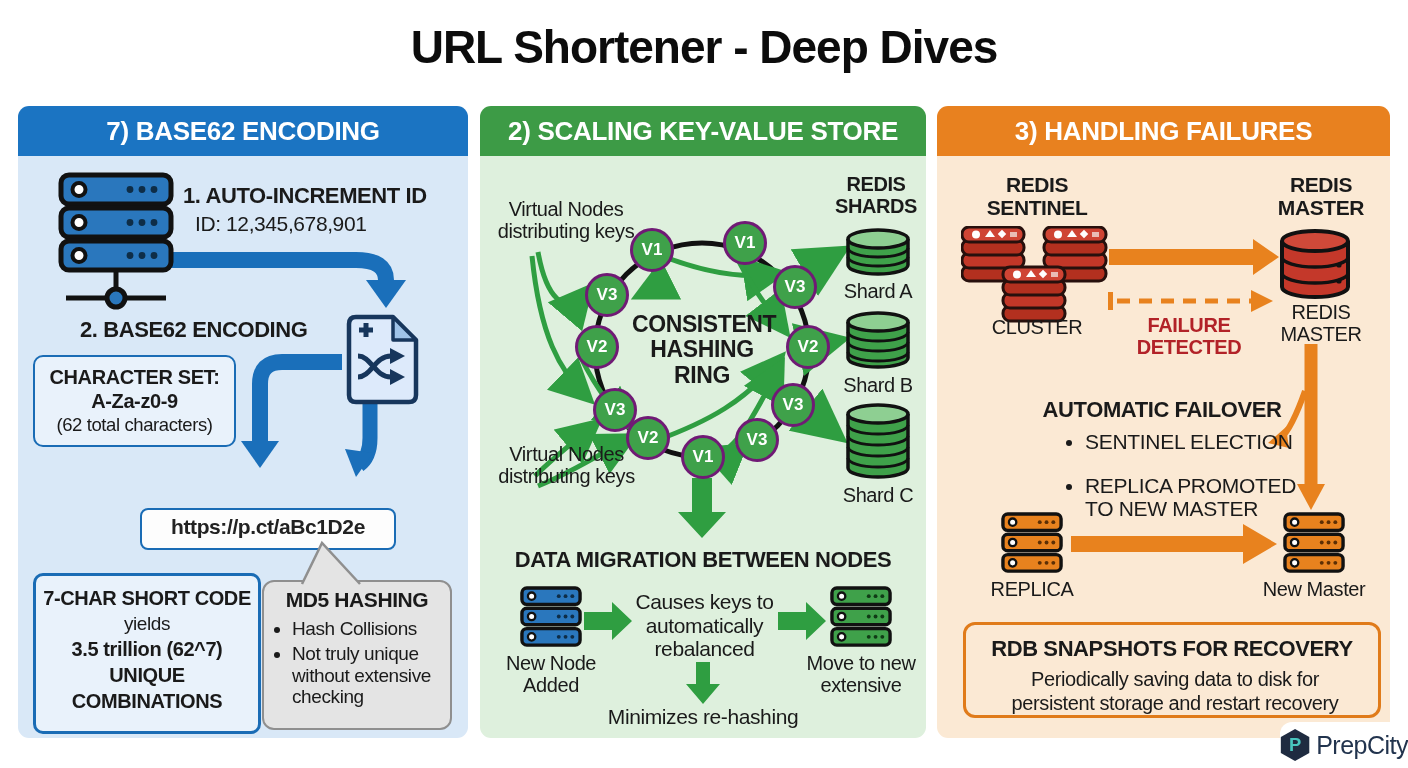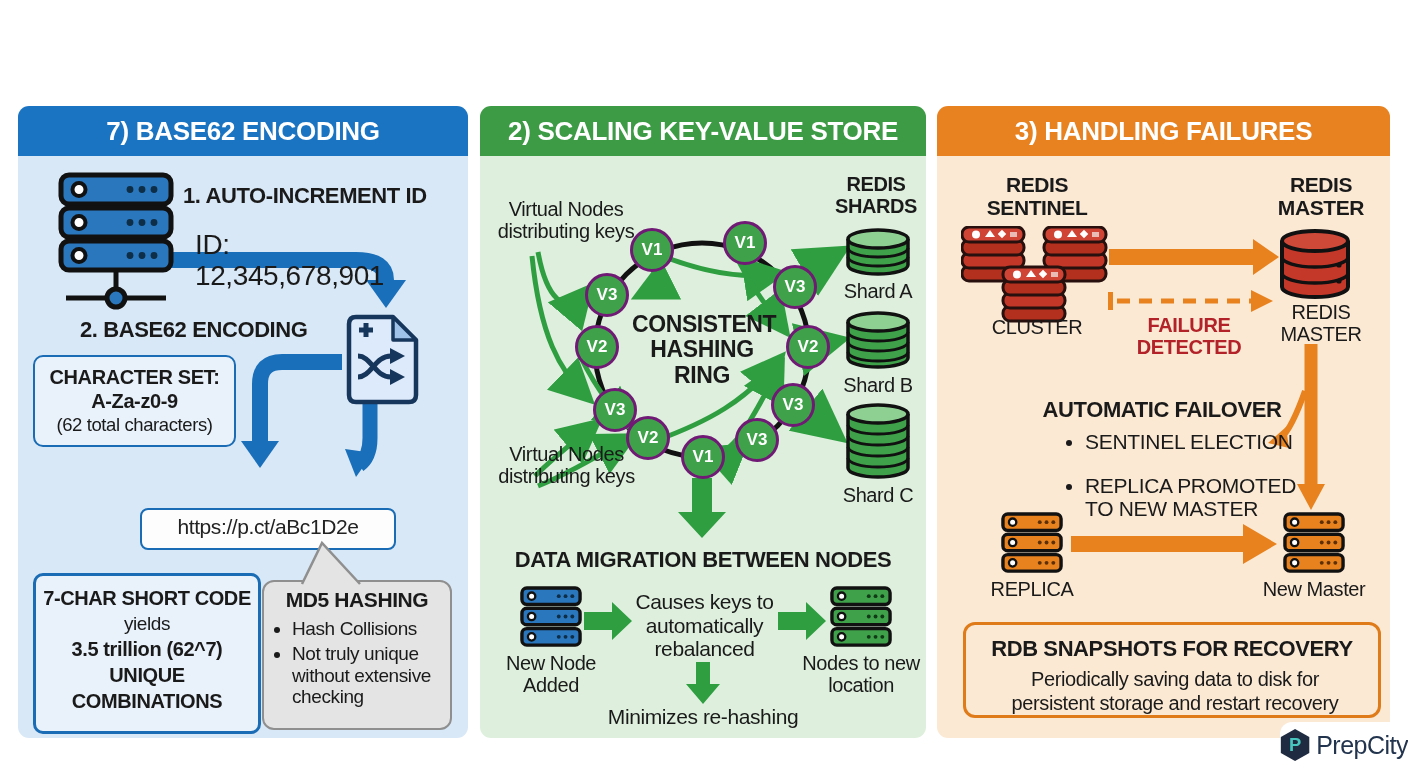--- a/index.html
+++ b/index.html
@@ -34,20 +34,21 @@
            border-radius:12px;box-sizing:border-box;}
   #logo{position:absolute;left:1280px;top:722px;width:128px;height:46px;background:#fff;border-radius:12px 0 0 0;
         display:flex;align-items:center;justify-content:center;gap:6px;}
   #logo .lt{font-size:25px;color:#22344e;letter-spacing:-0.5px;}
 </style>
 </head>
 <body>
 
 <div id="stage">
 
+  <div id="main-title" class="t">URL Shortener - Deep Dives</div>
 
   <div class="panel" id="panel-1">
     <div class="p-header">7) BASE62 ENCODING</div>
     <div class="p-body">
 
       <svg class="overlay" width="450" height="582">
 
         <path d="M 122 104 L 338 104 Q 368 104 368 124 L 368 127" stroke="#1a6fba" stroke-width="16" fill="none"></path>
         <polygon points="348,124 388,124 368,152" fill="#1a6fba"></polygon>
 
@@ -75,21 +76,21 @@
           <circle cx="72" cy="50.5" r="3.4"></circle>
             <circle cx="84" cy="50.5" r="3.4"></circle>
             <circle cx="96" cy="50.5" r="3.4"></circle>
           <circle cx="72" cy="83.5" r="3.4"></circle>
             <circle cx="84" cy="83.5" r="3.4"></circle>
             <circle cx="96" cy="83.5" r="3.4"></circle>
         </g>
       </svg>
 
       <div class="t b" style="left:165px;top:28px;width:275px;font-size:22px;">1. AUTO-INCREMENT ID</div>
-      <div class="t" style="left:177px;top:73px;width:230px;font-size:28px;">ID: 12,345,678,901</div>
+      <div class="t" style="left:177px;top:56px;width:230px;font-size:21px;">ID: 12,345,678,901</div>
 
       <div class="t b" style="left:62px;top:162px;width:260px;font-size:22px;">2. BASE62 ENCODING</div>
 
       <svg class="overlay" style="left:325px;top:158px;" width="78" height="92" viewBox="0 0 78 92">
         <path d="M 13 3 H 50 L 73 26 V 81 Q 73 88 66 88 H 13 Q 6 88 6 81 V 10 Q 6 3 13 3 Z" fill="#ddeafb" stroke="#17365c" stroke-width="4.5" stroke-linejoin="round"></path>
         <path d="M 50 3 L 50 26 H 73 Z" fill="#9fc3e8" stroke="#17365c" stroke-width="3.5" stroke-linejoin="round"></path>
         <line x1="16" y1="16" x2="30" y2="16" stroke="#17365c" stroke-width="5"></line>
         <line x1="23" y1="9" x2="23" y2="23" stroke="#17365c" stroke-width="5"></line>
         <path d="M 15 42 C 28 42 32 63 48 63" fill="none" stroke="#17365c" stroke-width="5"></path>
         <polygon points="47,55 62,63 47,71" fill="#17365c"></polygon>
@@ -99,21 +100,21 @@
 
       <div class="box-blue" style="left:15px;top:199px;width:199px;height:88px;border-width:2.5px;">
         <div class="t b c" style="left:0;top:9px;width:100%;font-size:20px;">CHARACTER SET:</div>
         <div class="t b c" style="left:0;top:33px;width:100%;font-size:20px;">A-Za-z0-9</div>
         <div class="t c" style="left:0;top:58px;width:100%;font-size:18.5px;">(62 total characters)</div>
       </div>
 
       <div class="t b c" style="left:150px;top:322px;width:180px;font-size:22.5px;margin-top:48px;">3. SHORT URL</div>
 
       <div class="box-blue" style="left:122px;top:352px;width:252px;height:38px;background:#fdfdfd;border-width:2.5px;border-radius:8px;">
-        <div class="t c" style="left:0;top:5px;width:100%;font-size:21px;color:#222;">https://p.ct/aBc1D2e</div>
+        <div class="t c" style="left:0;top:5px;width:100%;font-size:21px;color:#222;font-weight:bold;">https://p.ct/aBc1D2e</div>
       </div>
 
       <div class="box-blue" style="left:15px;top:417px;width:222px;height:155px;">
         <div class="t b c" style="left:0;top:11px;width:100%;font-size:20px;">7-CHAR SHORT CODE</div>
         <div class="t c" style="left:0;top:37px;width:100%;font-size:19px;">yields</div>
         <div class="t b c" style="left:0;top:62px;width:100%;font-size:20px;">3.5 trillion (62^7)</div>
         <div class="t b c" style="left:0;top:88px;width:100%;font-size:20px;">UNIQUE</div>
         <div class="t b c" style="left:0;top:114px;width:100%;font-size:20px;">COMBINATIONS</div>
       </div>
 
@@ -260,21 +261,21 @@
             <circle cx="47" cy="10.5" r="2"></circle>
             <circle cx="54" cy="10.5" r="2"></circle>
           <circle cx="40" cy="31.5" r="2"></circle>
             <circle cx="47" cy="31.5" r="2"></circle>
             <circle cx="54" cy="31.5" r="2"></circle>
           <circle cx="40" cy="52.5" r="2"></circle>
             <circle cx="47" cy="52.5" r="2"></circle>
             <circle cx="54" cy="52.5" r="2"></circle>
         </g>
       </svg>
-      <div class="t c" style="left:322px;top:496px;width:118px;font-size:20px;">Nodes to new location</div>
+      <div class="t c" style="left:322px;top:496px;width:118px;font-size:20px;">Move to new extensive</div>
 
       <div class="t c" style="left:58px;top:549px;width:330px;font-size:21px;">Minimizes re-hashing</div>
     </div>
   </div>
 
   <div class="panel" id="panel-3">
     <div class="p-header">3) HANDLING FAILURES</div>
     <div class="p-body">
 
       <svg class="overlay" width="453" height="582">

